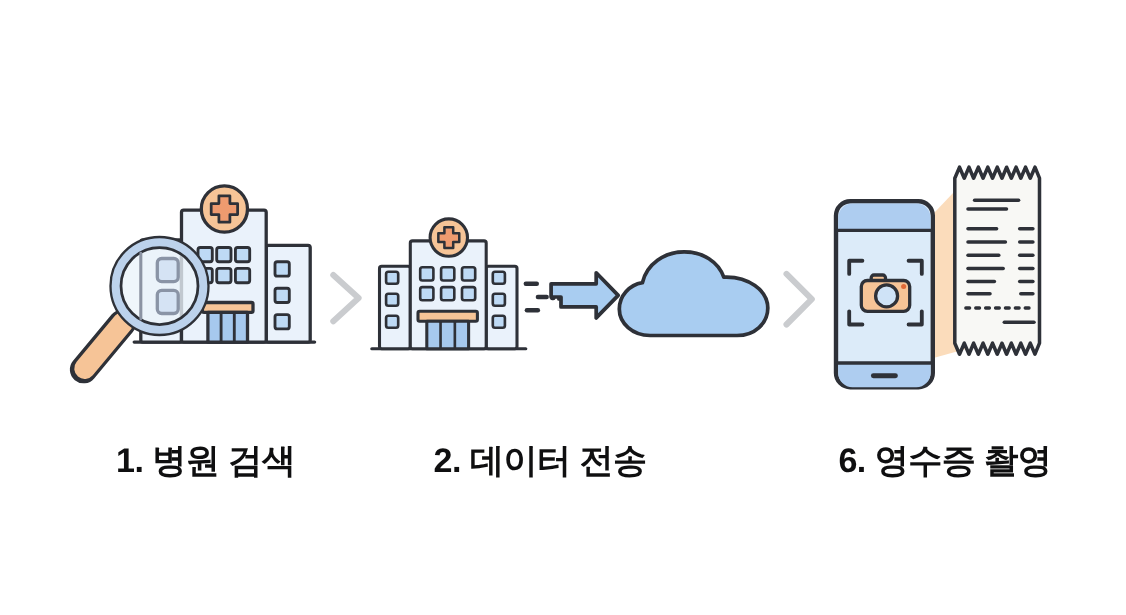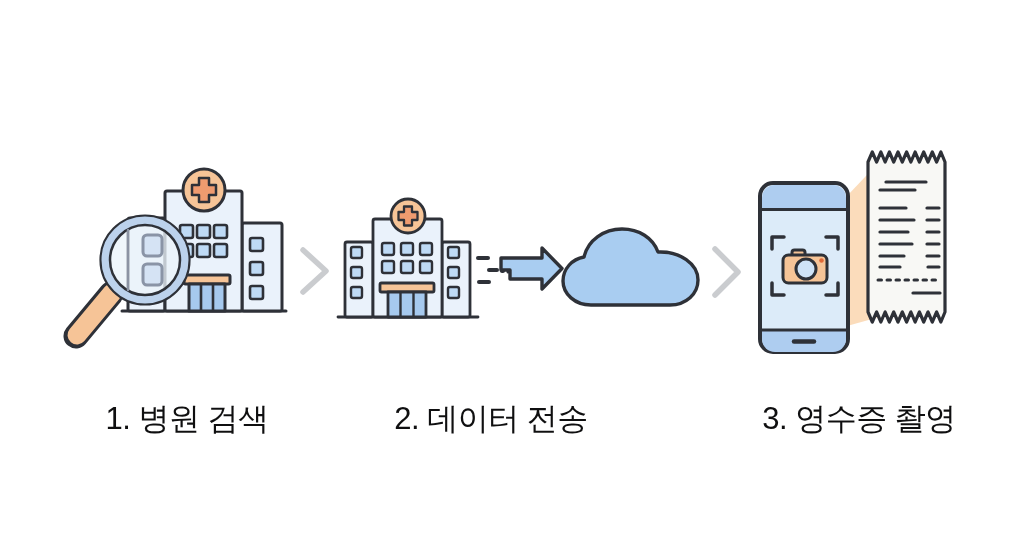--- a/index.html
+++ b/index.html
@@ -5,21 +5,21 @@
   html,body{margin:0;padding:0;}
   body{
     width:1024px;height:559px;background:#ffffff;overflow:hidden;
     font-family:"Liberation Sans",sans-serif;
   }
   .canvas{position:relative;width:1024px;height:559px;background:#ffffff;}
   .icon-block{position:absolute;}
   .chevron{position:absolute;}
   .step-label{
     position:absolute;top:400px;transform:translateX(-50%);
-    font-size:31px;font-weight:400;color:#0f0f10;letter-spacing:-0.5px;
+    font-size:31px;font-weight:700;color:#0f0f10;letter-spacing:-0.5px;
     white-space:nowrap;line-height:1.25;
   }
   #label-1{left:187px;}
   #label-2{left:491px;}
   #label-3{left:859px;}
   #icon-step1{left:58px;top:158px;}
   #chevron-1{left:298px;top:246px;}
   #icon-step2{left:336px;top:192px;}
   #chevron-2{left:710px;top:245px;}
   #icon-step3{left:748px;top:146px;}
@@ -178,15 +178,15 @@
           <rect x="35" y="109" width="44" height="28" rx="5.5" fill="#f6c497"></rect>
           <circle cx="58" cy="123" r="10" fill="#cfe3f7"></circle>
           <circle cx="73.5" cy="114.5" r="2.3" fill="#e06a38" stroke="none"></circle>
         </g>
       </g>
     </svg>
   </div>
 
   <div class="step-label" id="label-1">1. 병원 검색</div>
   <div class="step-label" id="label-2">2. 데이터 전송</div>
-  <div class="step-label" id="label-3">3. 영수증 촬영</div>
+  <div class="step-label" id="label-3">6. 영수증 촬영</div>
 
 </div>
 
 </body></html>

